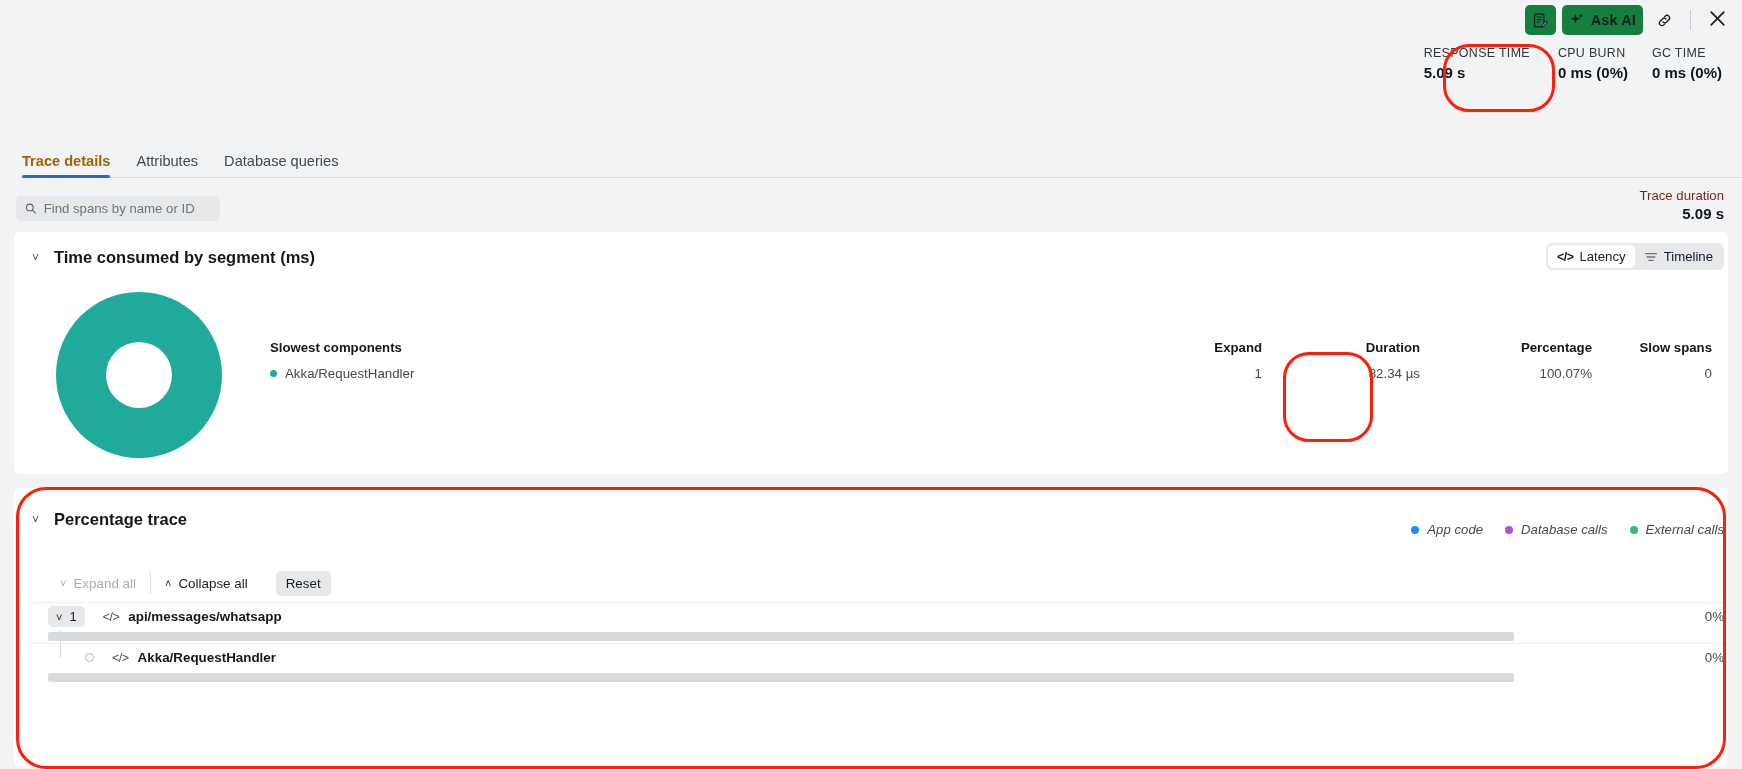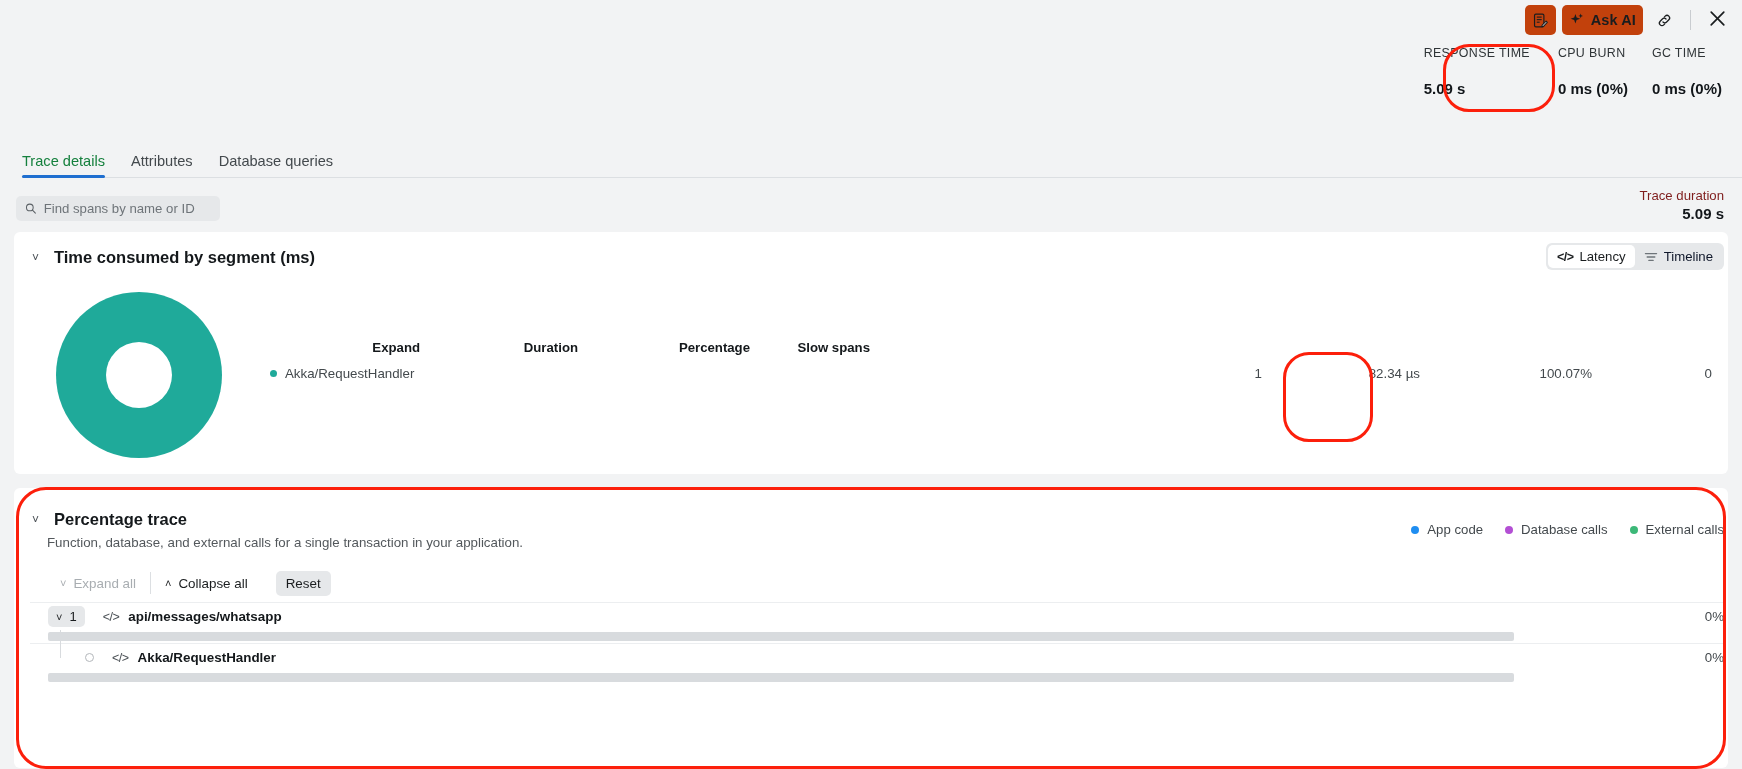--- a/index.html
+++ b/index.html
@@ -13,37 +13,37 @@
   .app { position: relative; width: 1742px; height: 769px; }
 
   
   .toolbar {
     position: absolute; top: 0; right: 8px;
     height: 40px; display: flex; align-items: center; gap: 6px;
   }
   .tb-btn {
     height: 30px; min-width: 30px; border-radius: 5px;
     display: flex; align-items: center; justify-content: center;
-    gap: 6px; padding: 0 7px; background: #c2410c; cursor: pointer;
+    gap: 6px; padding: 0 7px; background: #15803d; cursor: pointer;
   }
   .tb-btn.plain { background: transparent; }
   .tb-label { font-size: 14.5px; font-weight: 700; color: #1a1d1f; letter-spacing: .1px; }
   .tb-sep { width: 1px; height: 20px; background: #c9ccd0; margin: 0 4px; }
   .tb-close { font-size: 26px; font-weight: 300; line-height: 1; color: #1a1d1f; cursor: pointer; padding: 0 6px; }
 
   
   .metrics {
     position: absolute; top: 46px; right: 8px;
     display: flex; align-items: flex-start; gap: 0;
   }
   .metric { padding: 0 12px; min-width: 84px; }
   .metric.first { padding-left: 14px; padding-right: 16px; }
   .metric-label {
     font-size: 12.4px; color: #2f3437; letter-spacing: .35px;
-    white-space: nowrap; margin-bottom: 20px;
+    white-space: nowrap; margin-bottom: 4px;
   }
   .metric-value { font-size: 15px; font-weight: 700; color: #12161a; white-space: nowrap; }
 
   
   .anno {
     position: absolute; border: 3px solid #fc1f0b;
     border-radius: 26px; pointer-events: none; z-index: 40;
   }
 
   
@@ -67,21 +67,21 @@
   
   .tabs {
     position: absolute; top: 146px; left: 22px; right: 0;
     display: flex; align-items: flex-end; gap: 26px;
     border-bottom: 1px solid #dcdfe2; height: 32px;
   }
   .tab {
     font-size: 14.6px; color: #43494d; padding-bottom: 8px;
     cursor: pointer; position: relative; white-space: nowrap;
   }
-  .tab.active { font-weight: 400; color: #15803d; }
+  .tab.active { font-weight: 700; color: #a16207; }
   .tab.active::after {
     content: ""; position: absolute; left: 0; right: 0; bottom: -1px;
     height: 3px; background: #1f6fd0; border-radius: 2px;
   }
 
   
   .searchbox {
     position: absolute; top: 196px; left: 16px;
     width: 204px; height: 25px; background: #e6e8ea; border-radius: 5px;
     display: flex; align-items: center; padding: 0 9px; gap: 7px; cursor: text;
@@ -147,21 +147,21 @@
   .legend-dot {
     display: inline-block; width: 7px; height: 7px; border-radius: 50%;
     background: #1faa9a; margin-right: 8px; vertical-align: 1px;
   }
 
   
   .trace-legend {
     position: absolute; top: 522px; right: 18px;
     display: flex; align-items: center; gap: 22px;
   }
-  .lg { display: flex; align-items: center; gap: 8px; font-size: 13.2px; color: #43494d; }
+  .lg { display: flex; align-items: center; gap: 8px; font-size: 13.2px; color: #43494d; font-style: italic; }
   .lg i { width: 8px; height: 8px; border-radius: 50%; display: inline-block; }
 
   
   .controls {
     position: absolute; top: 570px; left: 46px;
     display: flex; align-items: center; gap: 0; height: 26px;
   }
   .ctl {
     display: flex; align-items: center; gap: 7px;
     font-size: 13.4px; cursor: pointer; padding: 0 14px;
@@ -299,20 +299,21 @@
         <line x1="5.5" y1="11" x2="10.5" y2="11" stroke="#6e7479" stroke-width="1.5" stroke-linecap="round"></line>
       </svg>
       <span>Timeline</span>
     </div>
   </div>
 
   <div class="donut"></div>
 
   <div class="comp-table">
     <div class="comp-row">
+      <div class="c-name th">Slowest components</div>
       <div class="c-count th">Expand</div>
       <div class="c-dur th">Duration</div>
       <div class="c-pct th">Percentage</div>
       <div class="c-slow th">Slow spans</div>
     </div>
     <div class="comp-row comp-body">
       <div class="c-name td">
         <span class="legend-dot"></span><span>Akka/RequestHandler</span>
       </div>
       <div class="c-count td">1</div>
@@ -322,21 +323,20 @@
     </div>
   </div>
 
   <div class="anno" style="left:1283px; top:352px; width:90px; height:90px;"></div>
 
   <div class="card card-trace">
     <div class="sec-head" style="padding-top:22px;">
       <span class="chev">˅</span>
       <span class="sec-title">Percentage trace</span>
     </div>
-    <div class="sec-sub">Function, database, and external calls for a single transaction in your application.</div>
   </div>
 
   <div class="trace-legend">
     <div class="lg">
       <i style="background:#1f8ef1"></i>
       <span>App code</span>
     </div>
     <div class="lg">
       <i style="background:#b34fd4"></i>
       <span>Database calls</span>

